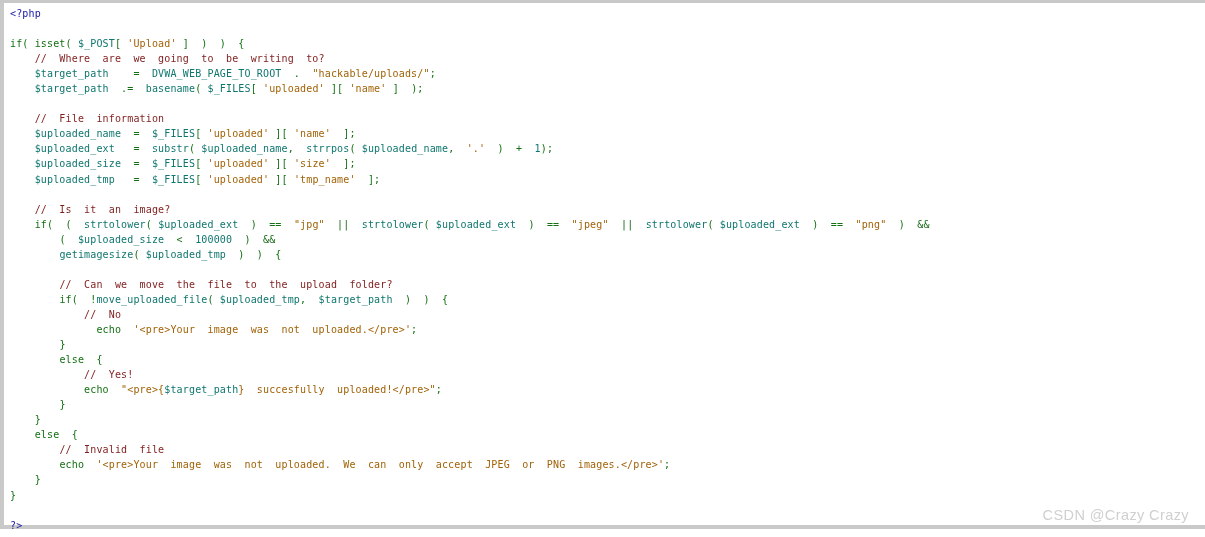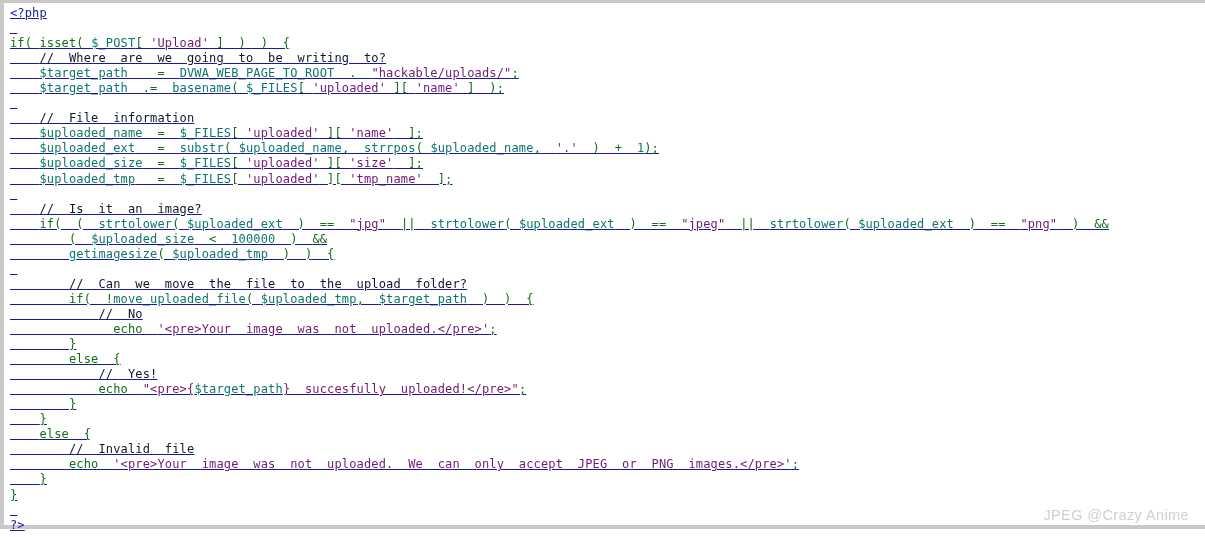--- a/index.html
+++ b/index.html
@@ -35,34 +35,33 @@
   }
   #code-body {
     position: absolute;
     left: 0;
     top: 0;
     padding: 3px 0 0 6px;
     margin: 0;
   }
   .code-line {
     font-family: "DejaVu Sans Mono", "Liberation Mono", monospace;
-    font-size: 12px;
+    font-size: 10px;
     line-height: 15.05px;
     height: 15.05px;
     white-space: pre;
     letter-spacing: 0.15px;
     color: #1a1a9c;
-    text-decoration: underline;
   }
   
   .t-tag      { color: #1818a8; }   
   .t-kw       { color: #127012; }   
   .t-var      { color: #0f766e; }   
-  .t-str      { color: #701a75; }   
-  .t-cmt      { color: #0f172a; }   
+  .t-str      { color: #a16207; }   
+  .t-cmt      { color: #7f1d1d; }   
   .t-logic    { color: #116611; }   
   .t-semi     { color: #127012; }
   #watermark {
     position: absolute;
     right: 16px;
     bottom: 14px;
     font-family: "Liberation Sans", sans-serif;
     font-size: 14.5px;
     color: #d0d0d0;
     letter-spacing: 0.4px;
@@ -72,15 +71,15 @@
 </style>
 </head>
 <body>
 
 <div id="screenshot">
 
   <div id="code-panel">
     <pre id="code-body"><div class="code-line"><span class="t-tag">&lt;?php</span></div><div class="code-line">&nbsp;</div><div class="code-line"><span class="t-kw">if( </span><span class="t-kw">isset( </span><span class="t-var">$_POST</span><span class="t-kw">[ </span><span class="t-str">'Upload'</span><span class="t-kw"> ]  )  )  {</span></div><div class="code-line"><span>    </span><span class="t-cmt">//  Where  are  we  going  to  be  writing  to?</span></div><div class="code-line"><span>    </span><span class="t-var">$target_path</span><span class="t-kw">    =  </span><span class="t-var">DVWA_WEB_PAGE_TO_ROOT</span><span class="t-kw">  .  </span><span class="t-str">"hackable/uploads/"</span><span class="t-semi">;</span></div><div class="code-line"><span>    </span><span class="t-var">$target_path</span><span class="t-kw">  .=  </span><span class="t-var">basename</span><span class="t-kw">( </span><span class="t-var">$_FILES</span><span class="t-kw">[ </span><span class="t-str">'uploaded'</span><span class="t-kw"> ][ </span><span class="t-str">'name'</span><span class="t-kw"> ]  );</span></div><div class="code-line">&nbsp;</div><div class="code-line"><span>    </span><span class="t-cmt">//  File  information</span></div><div class="code-line"><span>    </span><span class="t-var">$uploaded_name</span><span class="t-kw">  =  </span><span class="t-var">$_FILES</span><span class="t-kw">[ </span><span class="t-str">'uploaded'</span><span class="t-kw"> ][ </span><span class="t-str">'name'</span><span class="t-kw">  ];</span></div><div class="code-line"><span>    </span><span class="t-var">$uploaded_ext</span><span class="t-kw">   =  </span><span class="t-var">substr</span><span class="t-kw">( </span><span class="t-var">$uploaded_name</span><span class="t-kw">,  </span><span class="t-var">strrpos</span><span class="t-kw">( </span><span class="t-var">$uploaded_name</span><span class="t-kw">,  </span><span class="t-str">'.'</span><span class="t-kw">  )  +  </span><span class="t-var">1</span><span class="t-kw">);</span></div><div class="code-line"><span>    </span><span class="t-var">$uploaded_size</span><span class="t-kw">  =  </span><span class="t-var">$_FILES</span><span class="t-kw">[ </span><span class="t-str">'uploaded'</span><span class="t-kw"> ][ </span><span class="t-str">'size'</span><span class="t-kw">  ];</span></div><div class="code-line"><span>    </span><span class="t-var">$uploaded_tmp</span><span class="t-kw">   =  </span><span class="t-var">$_FILES</span><span class="t-kw">[ </span><span class="t-str">'uploaded'</span><span class="t-kw"> ][ </span><span class="t-str">'tmp_name'</span><span class="t-kw">  ];</span></div><div class="code-line">&nbsp;</div><div class="code-line"><span>    </span><span class="t-cmt">//  Is  it  an  image?</span></div><div class="code-line"><span>    </span><span class="t-kw">if(  (  </span><span class="t-var">strtolower</span><span class="t-kw">( </span><span class="t-var">$uploaded_ext</span><span class="t-kw">  )  ==  </span><span class="t-str">"jpg"</span><span class="t-kw">  </span><span class="t-logic">||</span><span class="t-kw">  </span><span class="t-var">strtolower</span><span class="t-kw">( </span><span class="t-var">$uploaded_ext</span><span class="t-kw">  )  ==  </span><span class="t-str">"jpeg"</span><span class="t-kw">  </span><span class="t-logic">||</span><span class="t-kw">  </span><span class="t-var">strtolower</span><span class="t-kw">( </span><span class="t-var">$uploaded_ext</span><span class="t-kw">  )  ==  </span><span class="t-str">"png"</span><span class="t-kw">  )  </span><span class="t-logic">&amp;&amp;</span></div><div class="code-line"><span>        </span><span class="t-kw">(  </span><span class="t-var">$uploaded_size</span><span class="t-kw">  &lt;  </span><span class="t-var">100000</span><span class="t-kw">  )  </span><span class="t-logic">&amp;&amp;</span></div><div class="code-line"><span>        </span><span class="t-var">getimagesize</span><span class="t-kw">( </span><span class="t-var">$uploaded_tmp</span><span class="t-kw">  )  )  {</span></div><div class="code-line">&nbsp;</div><div class="code-line"><span>        </span><span class="t-cmt">//  Can  we  move  the  file  to  the  upload  folder?</span></div><div class="code-line"><span>        </span><span class="t-kw">if(  !</span><span class="t-var">move_uploaded_file</span><span class="t-kw">( </span><span class="t-var">$uploaded_tmp</span><span class="t-kw">,  </span><span class="t-var">$target_path</span><span class="t-kw">  )  )  {</span></div><div class="code-line"><span>            </span><span class="t-cmt">//  No</span></div><div class="code-line"><span>              </span><span class="t-kw">echo  </span><span class="t-str">'&lt;pre&gt;Your  image  was  not  uploaded.&lt;/pre&gt;'</span><span class="t-semi">;</span></div><div class="code-line"><span>        </span><span class="t-kw">}</span></div><div class="code-line"><span>        </span><span class="t-kw">else  {</span></div><div class="code-line"><span>            </span><span class="t-cmt">//  Yes!</span></div><div class="code-line"><span>            </span><span class="t-kw">echo  </span><span class="t-str">"&lt;pre&gt;{</span><span class="t-var">$target_path</span><span class="t-str">}  succesfully  uploaded!&lt;/pre&gt;"</span><span class="t-semi">;</span></div><div class="code-line"><span>        </span><span class="t-kw">}</span></div><div class="code-line"><span>    </span><span class="t-kw">}</span></div><div class="code-line"><span>    </span><span class="t-kw">else  {</span></div><div class="code-line"><span>        </span><span class="t-cmt">//  Invalid  file</span></div><div class="code-line"><span>        </span><span class="t-kw">echo  </span><span class="t-str">'&lt;pre&gt;Your  image  was  not  uploaded.  We  can  only  accept  JPEG  or  PNG  images.&lt;/pre&gt;'</span><span class="t-semi">;</span></div><div class="code-line"><span>    </span><span class="t-kw">}</span></div><div class="code-line"><span class="t-kw">}</span></div><div class="code-line">&nbsp;</div><div class="code-line"><span class="t-tag">?&gt;</span></div></pre>
   </div>
 
-  <div id="watermark">JPEG @Crazy Anime</div>
+  <div id="watermark">CSDN @Crazy Crazy</div>
 
 </div>
 
 </body></html>

